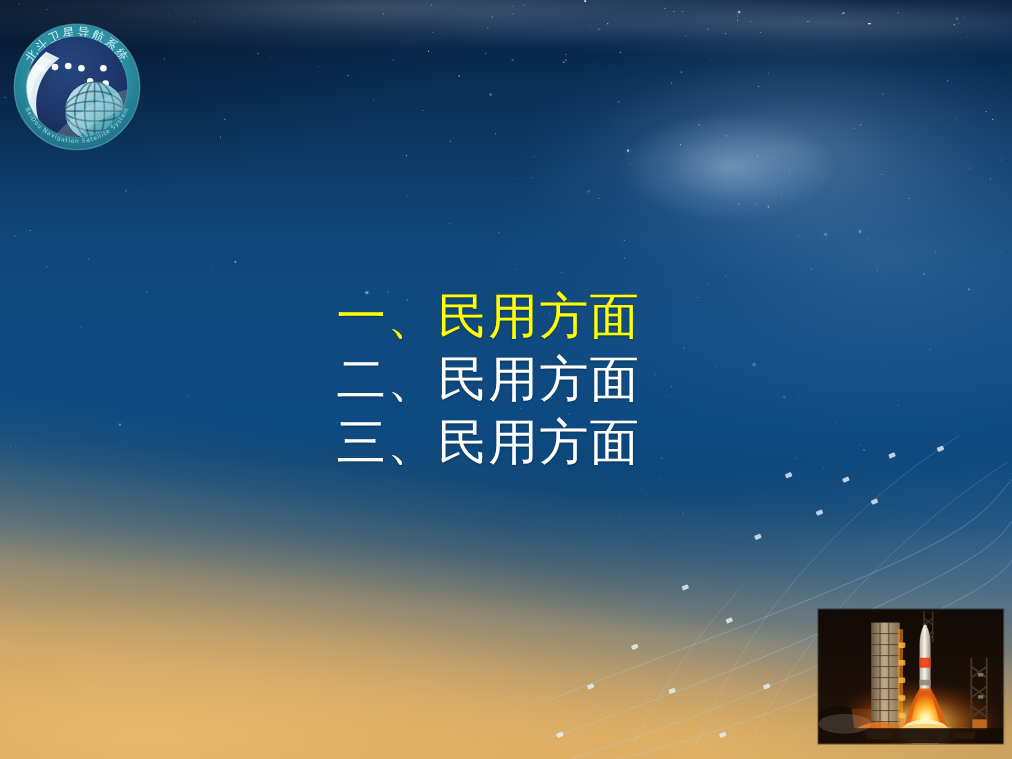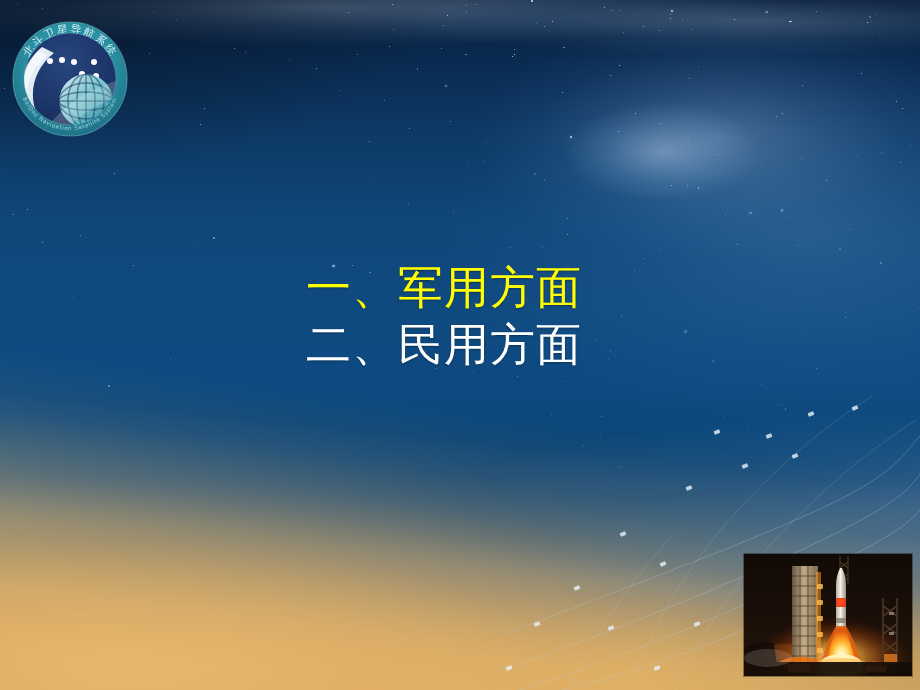--- a/index.html
+++ b/index.html
@@ -525,22 +525,23 @@
         </g>
 
         <path d="M 44 104 C 62 84, 88 68, 116 62 L 120 78 C 92 84, 68 100, 52 118 Z" fill="#ffffff" fill-opacity="0.20"></path>
       </g>
 
       <circle cx="62" cy="62" r="46" fill="none" stroke="#5fbecb" stroke-opacity="0.40" stroke-width="1"></circle>
     </svg>
   </div>
 
   <div id="agenda">
-    <div class="agenda-line accent" style="color: rgb(255, 255, 0);">一、军用方面</div>
+    <div class="agenda-line accent" style="color: rgb(255, 255, 0);">一、民用方面</div>
     <div class="agenda-line plain" style="color: rgb(255, 255, 255);">二、民用方面</div>
+    <div class="agenda-line plain" style="color: rgb(255, 255, 255);">三、民用方面</div>
   </div>
 
   <div id="rocket-photo">
     <svg width="168" height="122" viewBox="0 0 168 122">
       <defs>
         <linearGradient id="nightBg" x1="0" y1="0" x2="0" y2="1">
           <stop offset="0%" stop-color="#120a06"></stop>
           <stop offset="55%" stop-color="#1b0f08"></stop>
           <stop offset="100%" stop-color="#22140a"></stop>
         </linearGradient>

